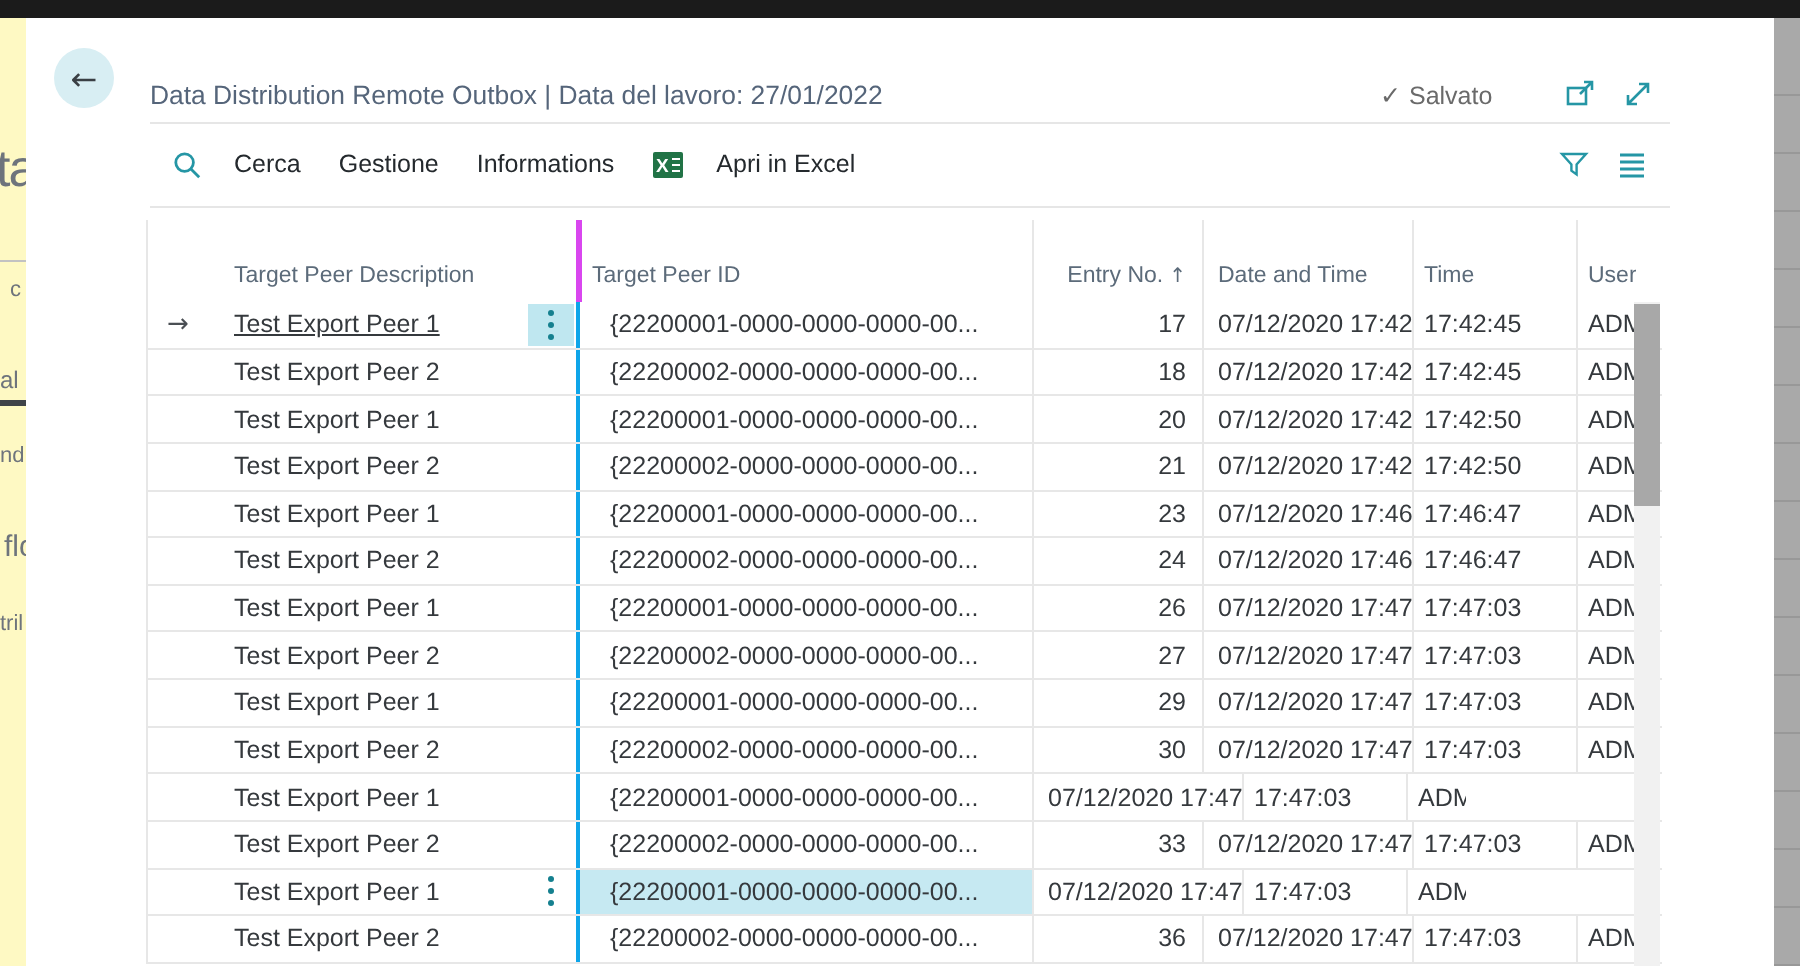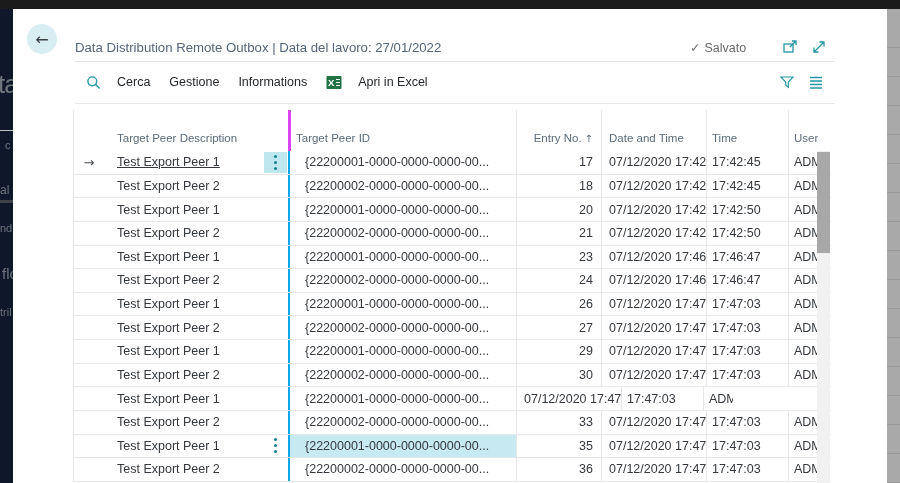--- a/index.html
+++ b/index.html
@@ -2,21 +2,21 @@
 <html><head>
 <meta charset="utf-8">
 <style>
   html,body{margin:0;padding:0;}
   body{width:900px;height:483px;overflow:hidden;position:relative;
        font-family:"Liberation Sans",sans-serif;background:#d5d5d5;}
   .glyph{font-family:"DejaVu Sans",sans-serif;}
 
   
   .topbar{position:absolute;left:0;top:0;width:900px;height:9px;background:#1b1b1b;}
-  .bg-left{position:absolute;left:0;top:9px;width:13px;height:474px;background:#0f172a;overflow:hidden;}
+  .bg-left{position:absolute;left:0;top:9px;width:13px;height:474px;background:#fef9c3;overflow:hidden;}
   .bg-left .frag{position:absolute;color:#6e747c;white-space:nowrap;}
   .frag-big{left:-2px;top:60px;font-size:26px;letter-spacing:-1px;color:#707a84;}
   .frag-hline{position:absolute;left:0;top:121px;width:13px;height:1px;background:#c2c2c2;}
   .frag-c{left:5px;top:130px;font-size:11px;}
   .frag-al{left:0px;top:174px;font-size:12px;color:#4d525a;}
   .frag-tabline{position:absolute;left:0;top:191px;width:13px;height:3px;background:#3f4348;}
   .frag-nd{left:0px;top:213px;font-size:11px;}
   .frag-flo{left:2px;top:256px;font-size:15px;}
   .frag-tril{left:0px;top:297px;font-size:11px;}
   .bg-right{position:absolute;left:887px;top:9px;width:13px;height:474px;
@@ -395,21 +395,20 @@
     </div>
     <div class="cell c-desc">
       <span class="desc-text">Test Export Peer 1</span>
       <span class="menu">
               <span class="dots"></span>
             </span>
     </div>
     <div class="cell c-id">
             <span>{22200001-0000-0000-0000-00...</span>
           </div>
-    <div class="cell c-entry">35</div>
     <div class="cell c-date">07/12/2020 17:47</div>
     <div class="cell c-time">17:47:03</div>
     <div class="cell c-user">ADMIN</div>
   </div>
         <div class="row">
     <div class="cell c-ind">
       
     </div>
     <div class="cell c-desc">
       <span class="desc-text">Test Export Peer 2</span>

